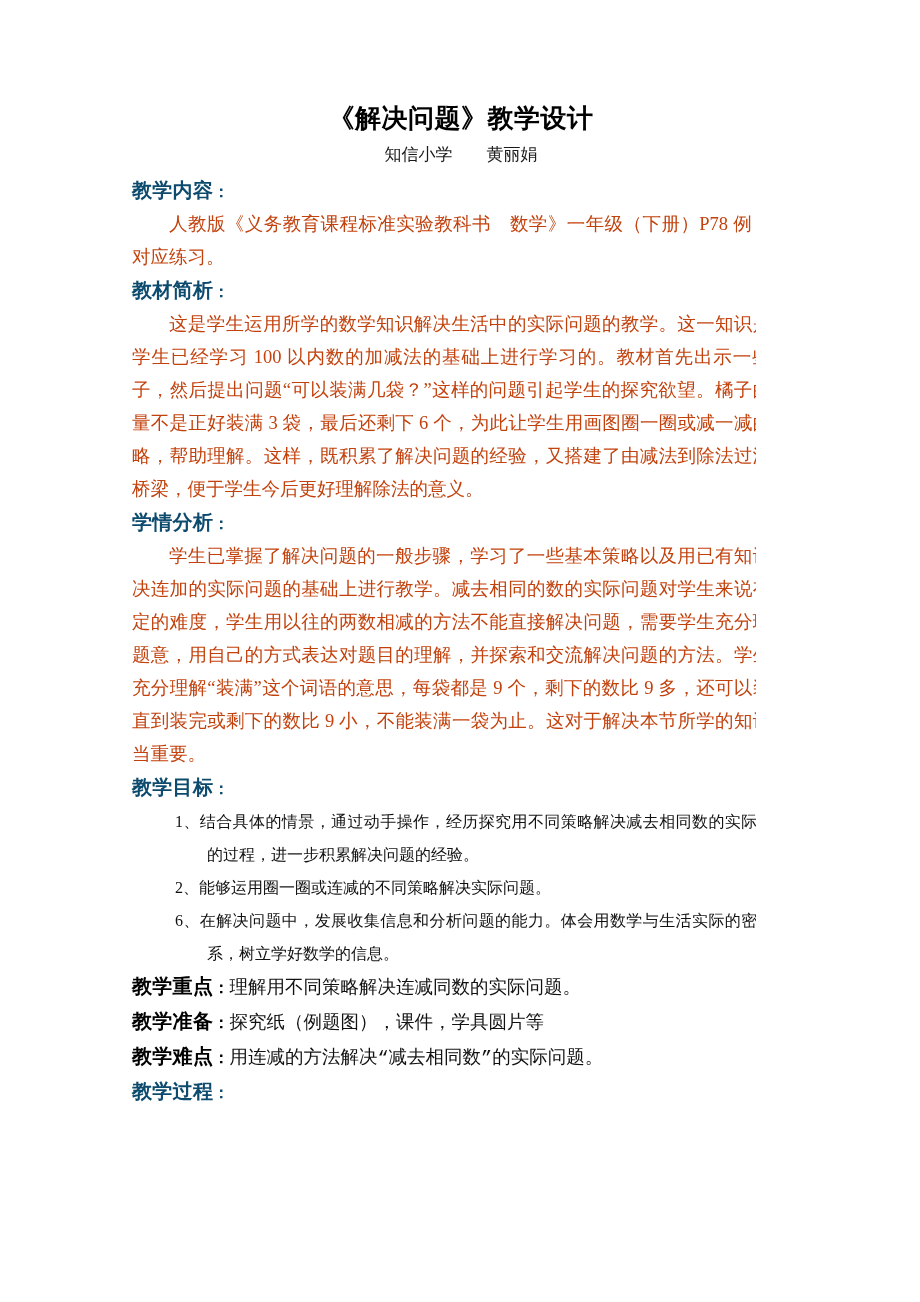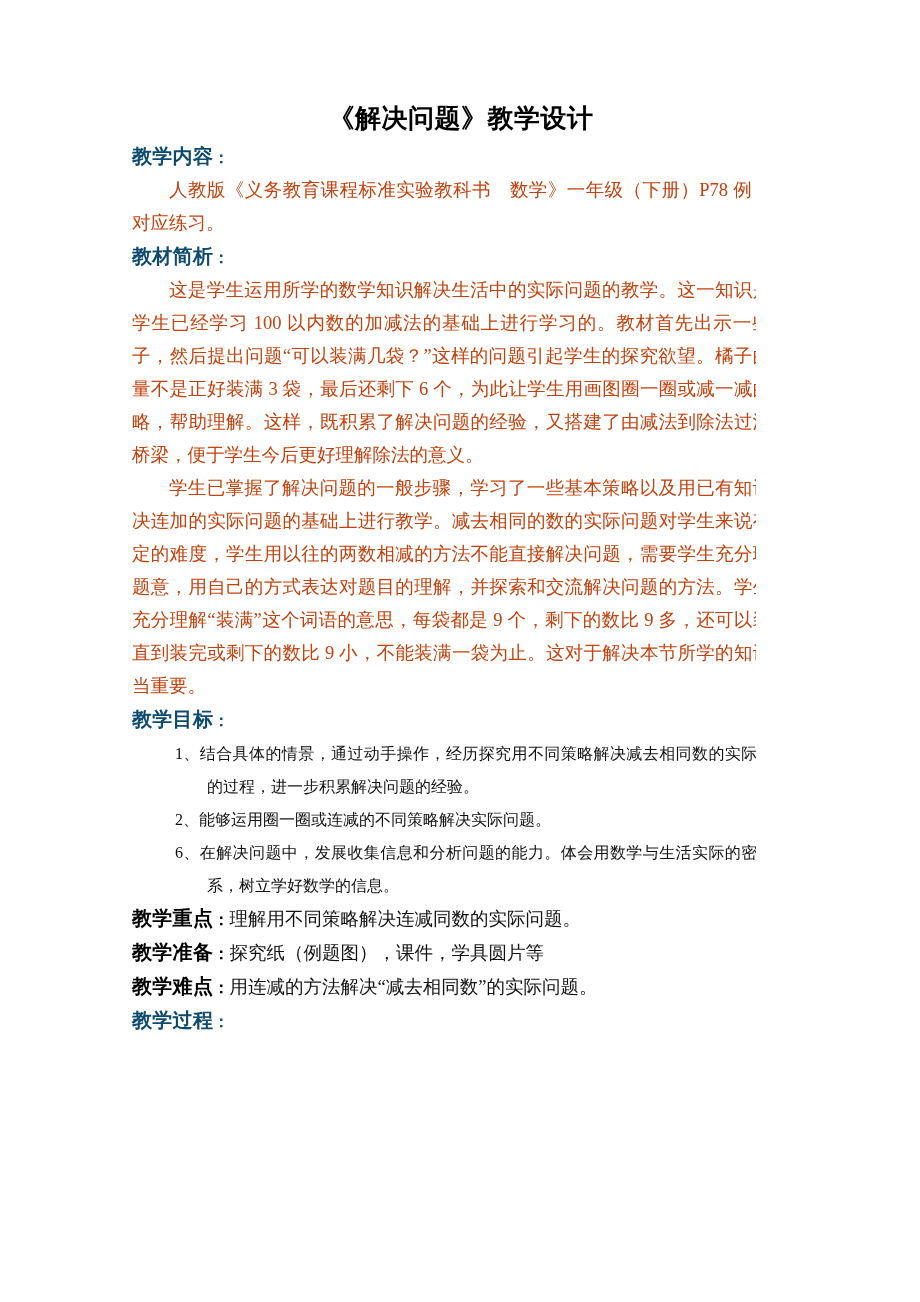--- a/index.html
+++ b/index.html
@@ -94,39 +94,41 @@
   .inline-label {
     font-family: Liberation Serif, serif;
     font-weight: bold;
     font-size: 20px;
     letter-spacing: 0.3px;
   }
   .inline-label .colon {
     font-size: 16px;
   }
   .inline-text {
-    font-family: Liberation Serif, serif;
+    font-family: Liberation Mono, monospace;
     font-size: 18.5px;
     color: #111111;
   }
 </style>
 </head>
 <body>
 
 <div class="page">
   <div class="content">
 
     <h1 class="doc-title">《解决问题》教学设计</h1>
+    <div class="doc-subtitle">知信小学        黄丽娟</div>
 
     <div class="section-heading"><span>教学内容</span><span class="colon">：</span></div>
     <p class="body-para">人教版《义务教育课程标准实验教科书　数学》一年级（下册）P78 例 5 和对应练习。</p>
 
     <div class="section-heading"><span>教材简析</span><span class="colon">：</span></div>
     <p class="body-para">这是学生运用所学的数学知识解决生活中的实际问题的教学。这一知识是在学生已经学习 100 以内数的加减法的基础上进行学习的。教材首先出示一些橘子，然后提出问题“可以装满几袋？”这样的问题引起学生的探究欲望。橘子的数量不是正好装满 3 袋，最后还剩下 6 个，为此让学生用画图圈一圈或减一减的策略，帮助理解。这样，既积累了解决问题的经验，又搭建了由减法到除法过渡的桥梁，便于学生今后更好理解除法的意义。</p>
 
+    <div class="section-heading"><span>学情分析</span><span class="colon">：</span></div>
     <p class="body-para">学生已掌握了解决问题的一般步骤，学习了一些基本策略以及用已有知识解决连加的实际问题的基础上进行教学。减去相同的数的实际问题对学生来说有一定的难度，学生用以往的两数相减的方法不能直接解决问题，需要学生充分理解题意，用自己的方式表达对题目的理解，并探索和交流解决问题的方法。学生要充分理解“装满”这个词语的意思，每袋都是 9 个，剩下的数比 9 多，还可以装，直到装完或剩下的数比 9 小，不能装满一袋为止。这对于解决本节所学的知识相当重要。</p>
 
     <div class="section-heading"><span>教学目标</span><span class="colon">：</span></div>
     <ul class="num-list">
       <li class="num-item">1、结合具体的情景，通过动手操作，经历探究用不同策略解决减去相同数的实际问题的过程，进一步积累解决问题的经验。</li>
       <li class="num-item">2、能够运用圈一圈或连减的不同策略解决实际问题。</li>
       <li class="num-item">6、在解决问题中，发展收集信息和分析问题的能力。体会用数学与生活实际的密切关系，树立学好数学的信息。</li>
     </ul>
 
     <div class="inline-row"><span class="inline-label"><span>教学重点</span><span class="colon">：</span></span><span class="inline-text">理解用不同策略解决连减同数的实际问题。</span></div>

